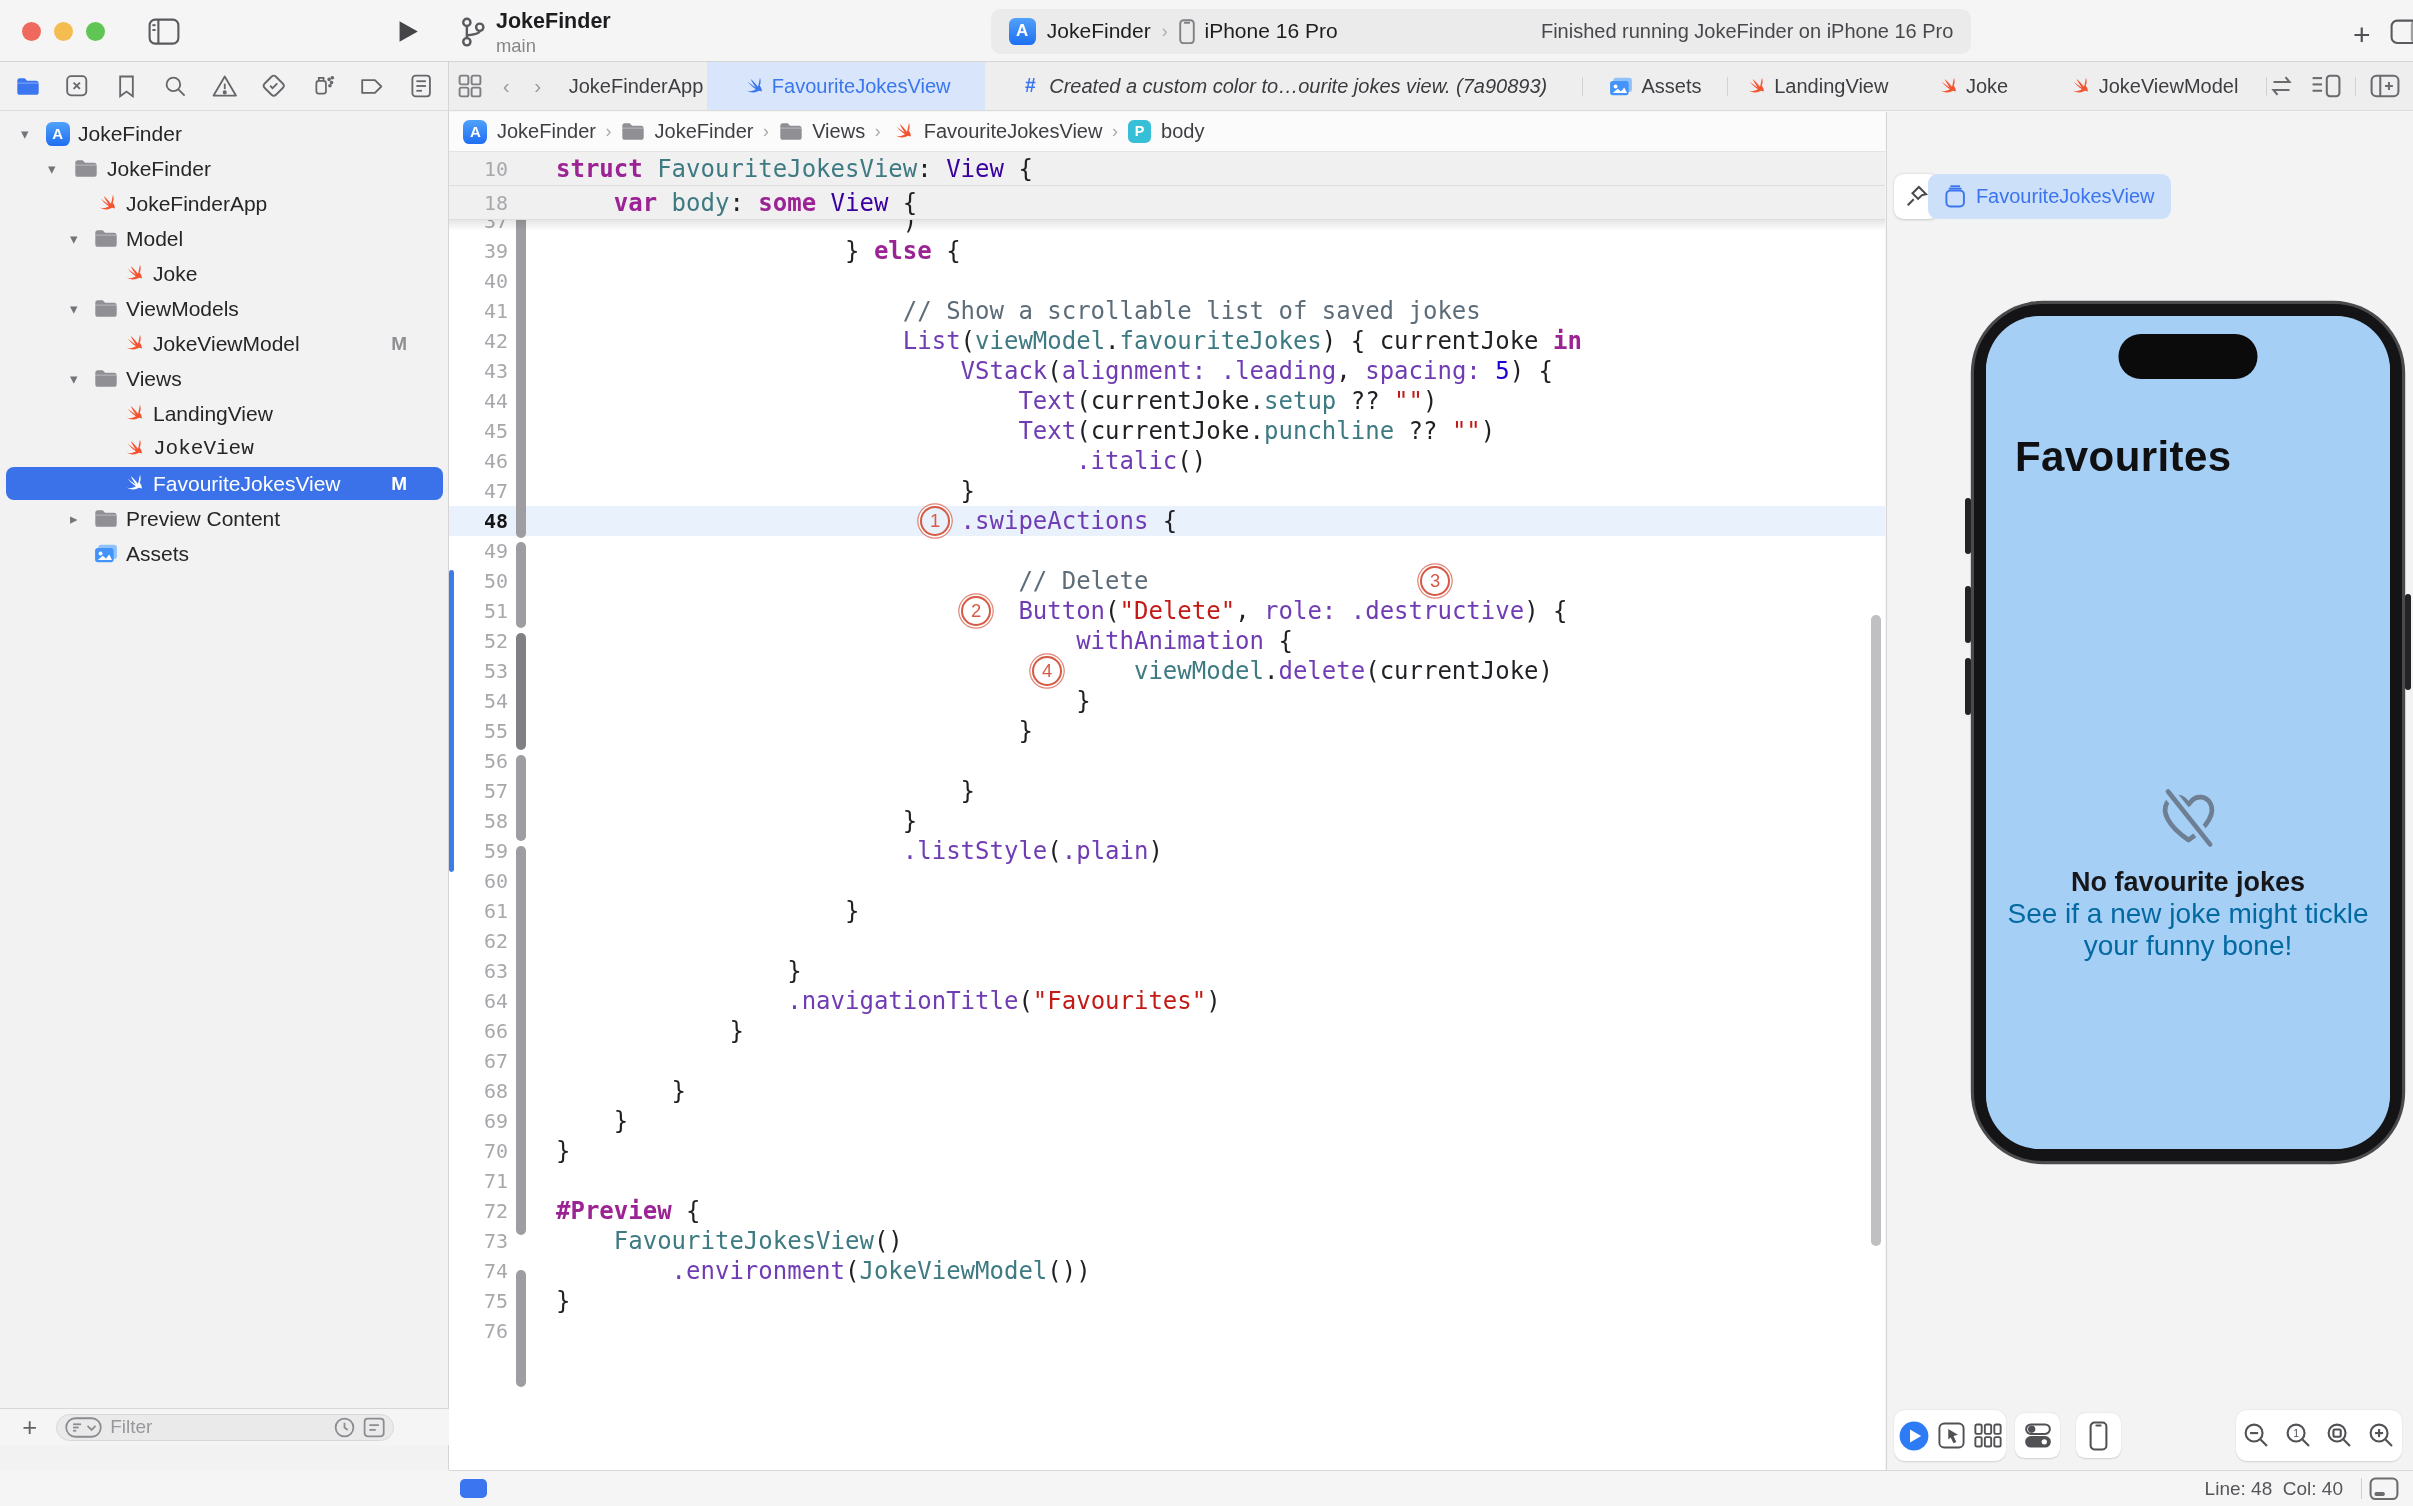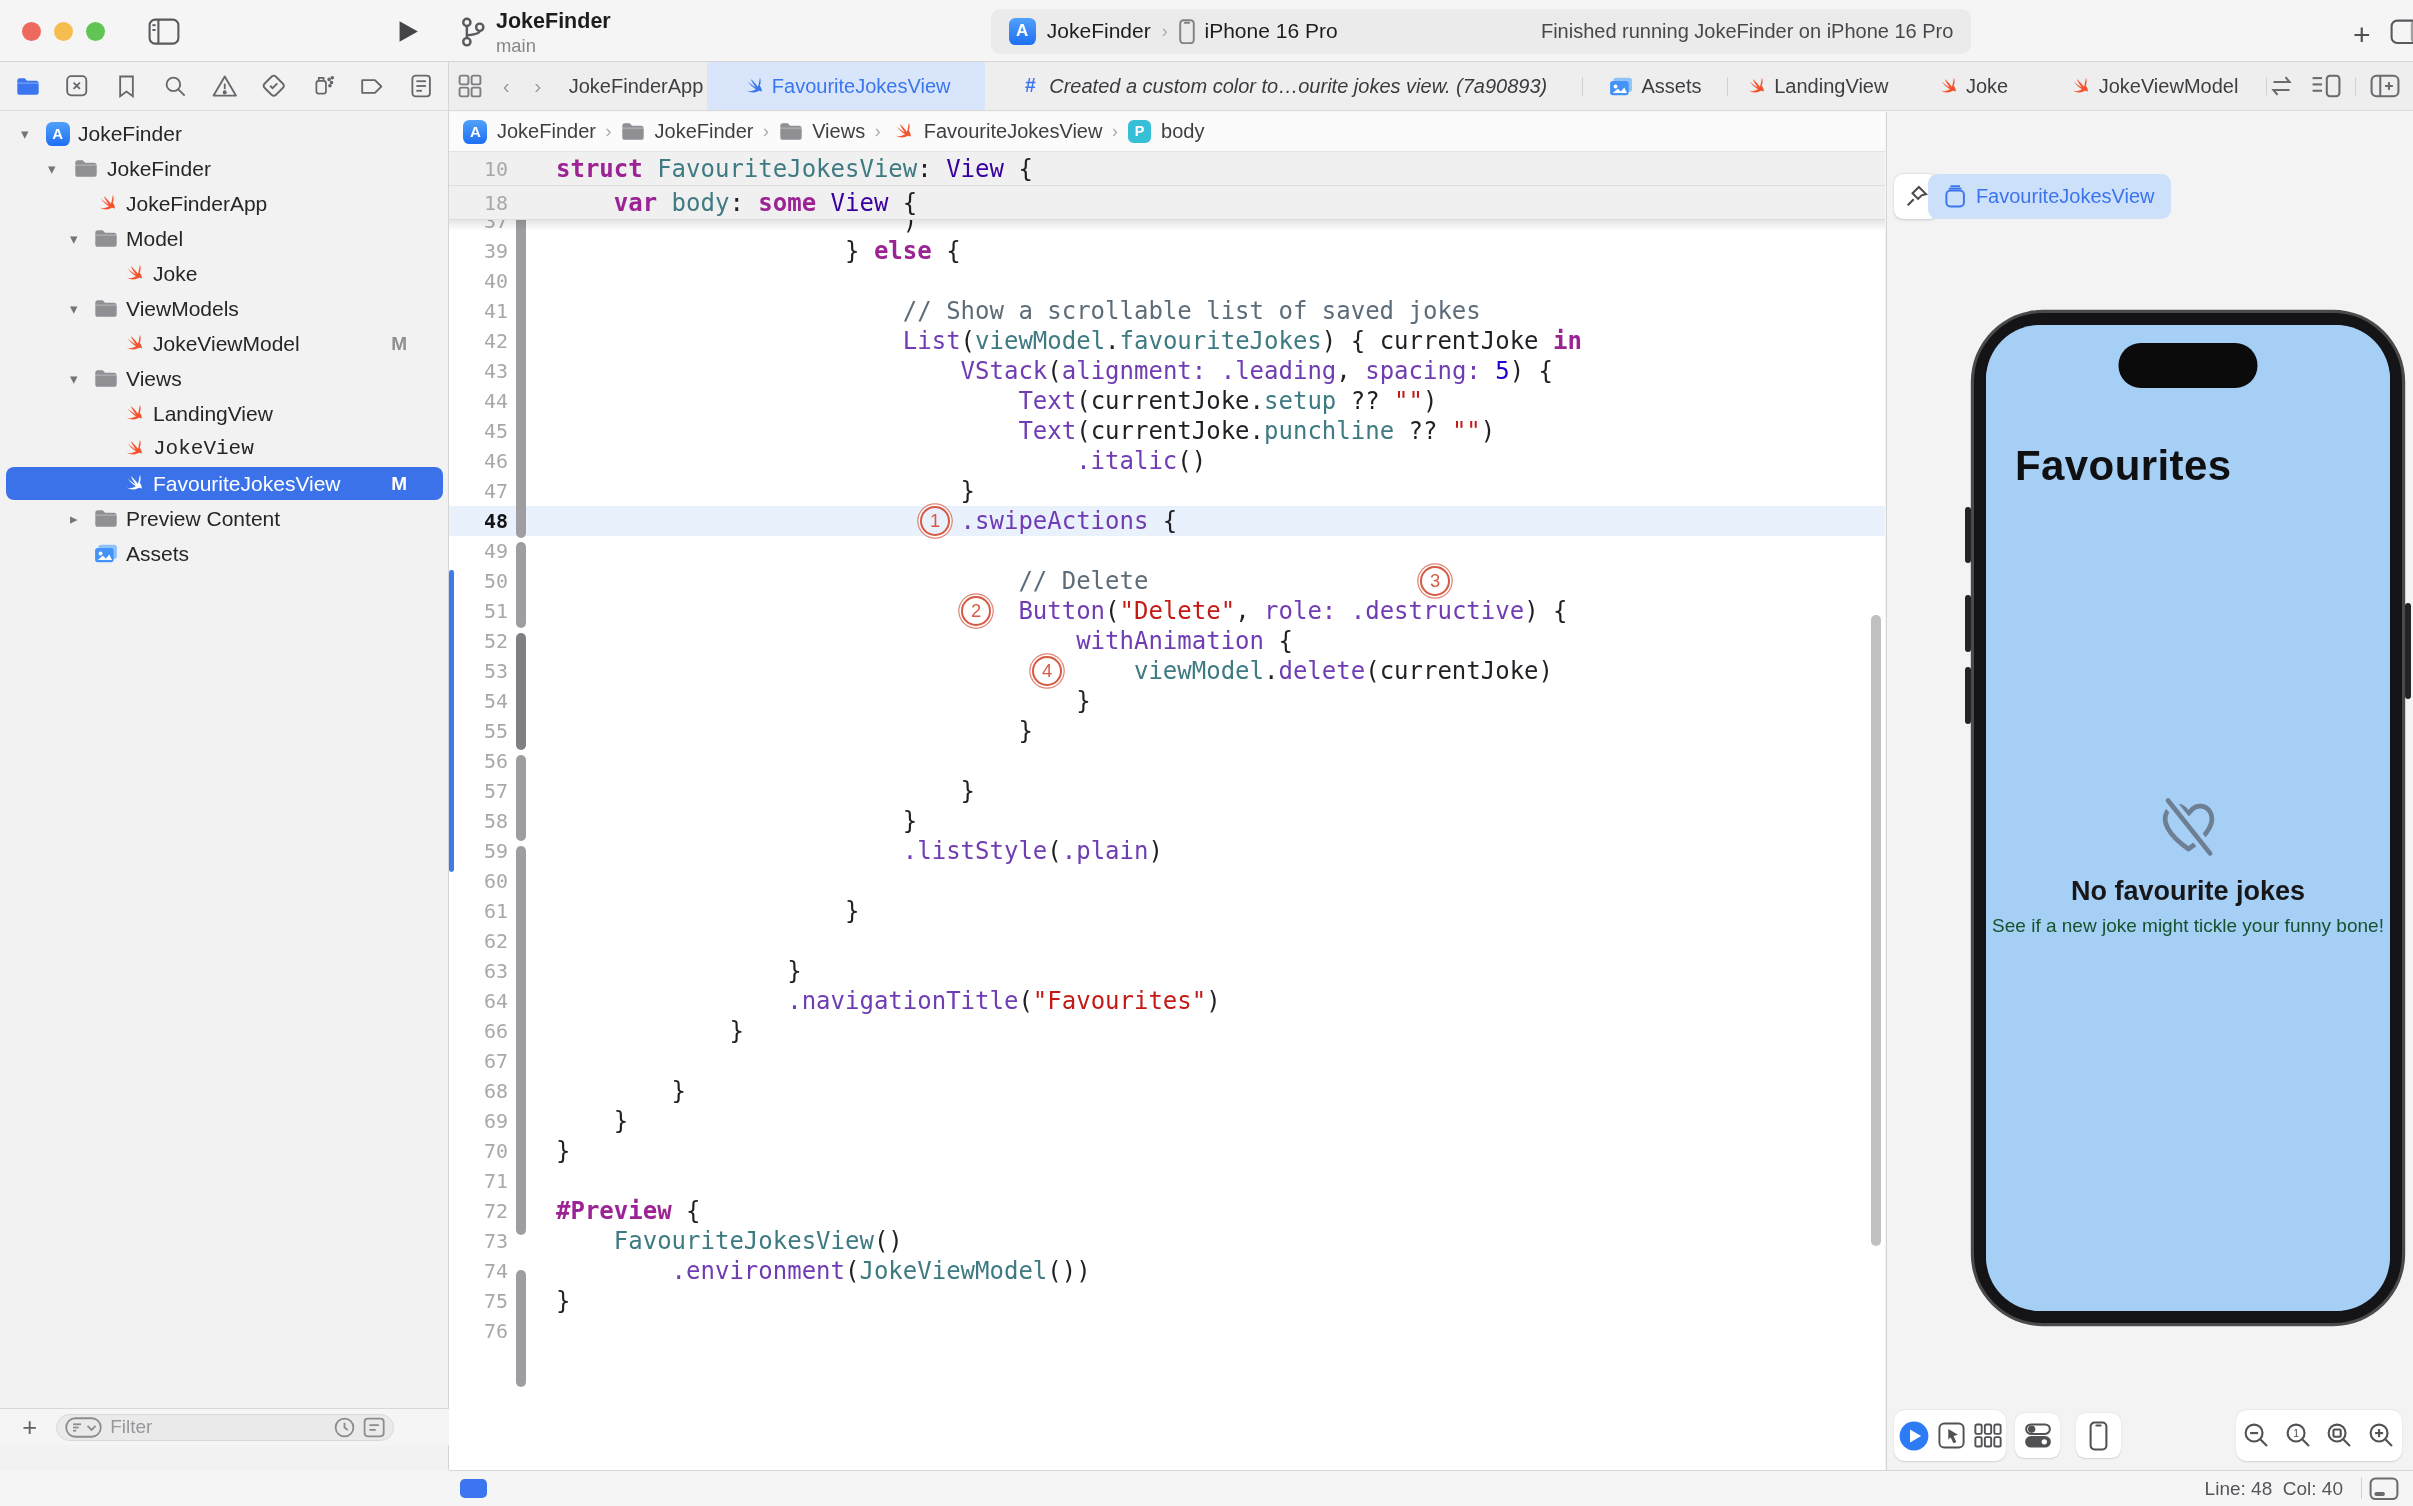--- a/index.html
+++ b/index.html
@@ -90,27 +90,27 @@
   .chstrip{position:absolute;left:67px;width:10.4px;border-radius:5.6px;background:#9E9EA2;z-index:1}
   .chstrip.dark{background:#7F7F84}
   #scopebar{position:absolute;left:0;top:418px;width:4.8px;height:302px;background:#3D7BE8;border-radius:2.4px;z-index:4}
   #vscroll{position:absolute;right:4px;top:463px;width:9.6px;height:631px;background:#ABABAF;border-radius:4.8px;opacity:.75}
   .ann{position:absolute;top:0;width:30px;height:30px;border:2px solid var(--c-ann);border-radius:50%;box-shadow:0 0 0 1.6px #fff,0 0 0 2.8px rgba(214,90,69,.75);display:flex;align-items:center;justify-content:center;font-size:18.4px;color:var(--c-ann);background:transparent;z-index:5}
 
   
   #panel{position:absolute;left:1886px;top:112px;width:528px;height:1358px;background:#F4F3F4;border-left:0.8px solid #D6D5D6}
   #pin-btn{position:absolute;left:7.2px;top:62px;width:45px;height:45px;background:#fff;border-radius:9.6px;box-shadow:0 0.8px 2.4px rgba(0,0,0,.18);display:flex;align-items:center;justify-content:center}
   #preview-chip{position:absolute;left:41px;top:62px;height:45px;padding:0 16px;background:#CCE0FA;border-radius:9.6px;display:flex;align-items:center;gap:9.6px;font-size:20px;color:#3B74EE}
-  #phone{position:absolute;left:87px;top:201px;width:428px;height:1010px;border:12.8px solid #141416;border-radius:69px;background:var(--c-screen);box-shadow:0 0 0 3.2px #4A4A4D}
+  #phone{position:absolute;left:87px;top:192px;width:428px;height:857px;border:12.8px solid #141416;border-radius:69px;background:var(--c-screen);box-shadow:0 0 0 3.2px #4A4A4D}
   #screen{position:absolute;inset:0;border-radius:54px;background:var(--c-screen);overflow:hidden}
   #island{position:absolute;left:50%;top:17.6px;transform:translateX(-50%);width:139px;height:45px;border-radius:22.3px;background:#0B0B0C}
   #nav-title{position:absolute;left:29px;top:117px;font-size:42px;font-weight:700;color:#101013;letter-spacing:0.4px}
   #empty{position:absolute;left:0;top:468px;width:100%;text-align:center}
   #empty .et{margin-top:14.4px;font-size:27px;font-weight:700;color:#17171A}
-  #empty .es{margin-top:8px;font-size:19px;color:#14532d}
+  #empty .es{font-size:28px;color:#0369a1}
   .sidebtn{position:absolute;width:6.4px;background:#232325;border-radius:3.2px}
   #ctl-row{position:absolute;left:0;top:1298px;width:100%;height:51px}
   .ctl-pill{position:absolute;top:0;height:51px;background:#fff;border-radius:11.2px;box-shadow:0 0.8px 1.6px rgba(0,0,0,.14);display:flex;align-items:center;justify-content:space-around}
   .ctl-sq{position:absolute;top:3.2px;width:45px;height:45px;background:#fff;border-radius:9.6px;box-shadow:0 0.8px 1.6px rgba(0,0,0,.14);display:flex;align-items:center;justify-content:center}
 
   
   #bottombar{position:absolute;left:449px;top:1470px;width:1964px;height:37px;background:#F6F5F6;border-top:0.8px solid #D8D7D8}
   #status-chip{position:absolute;left:11.2px;top:8px;width:27px;height:19px;border-radius:4.8px;background:var(--c-accent)}
   #linecol{position:absolute;right:70px;top:7.2px;font-size:19px;color:#55555A}
   #bb-sep{position:absolute;right:51px;top:7.2px;width:0.8px;height:21px;background:#CFCFD1}

